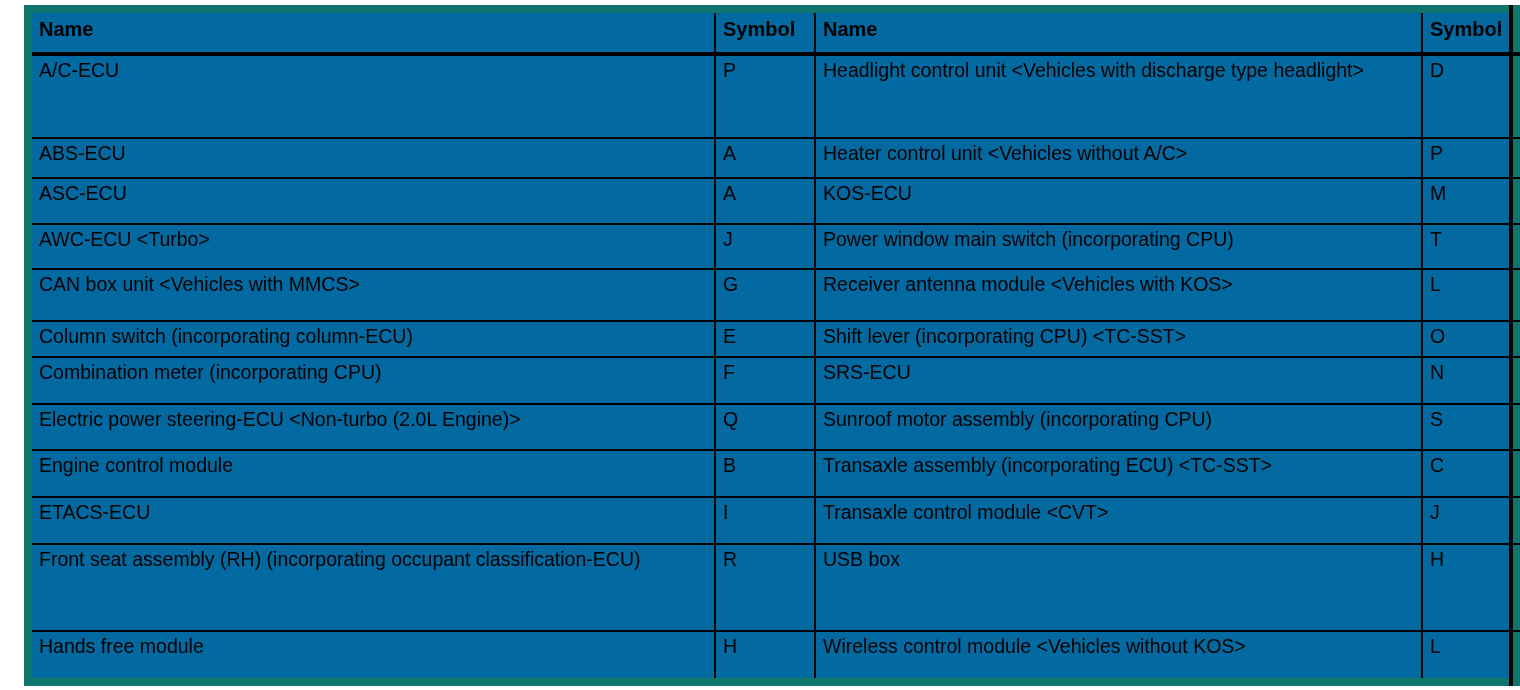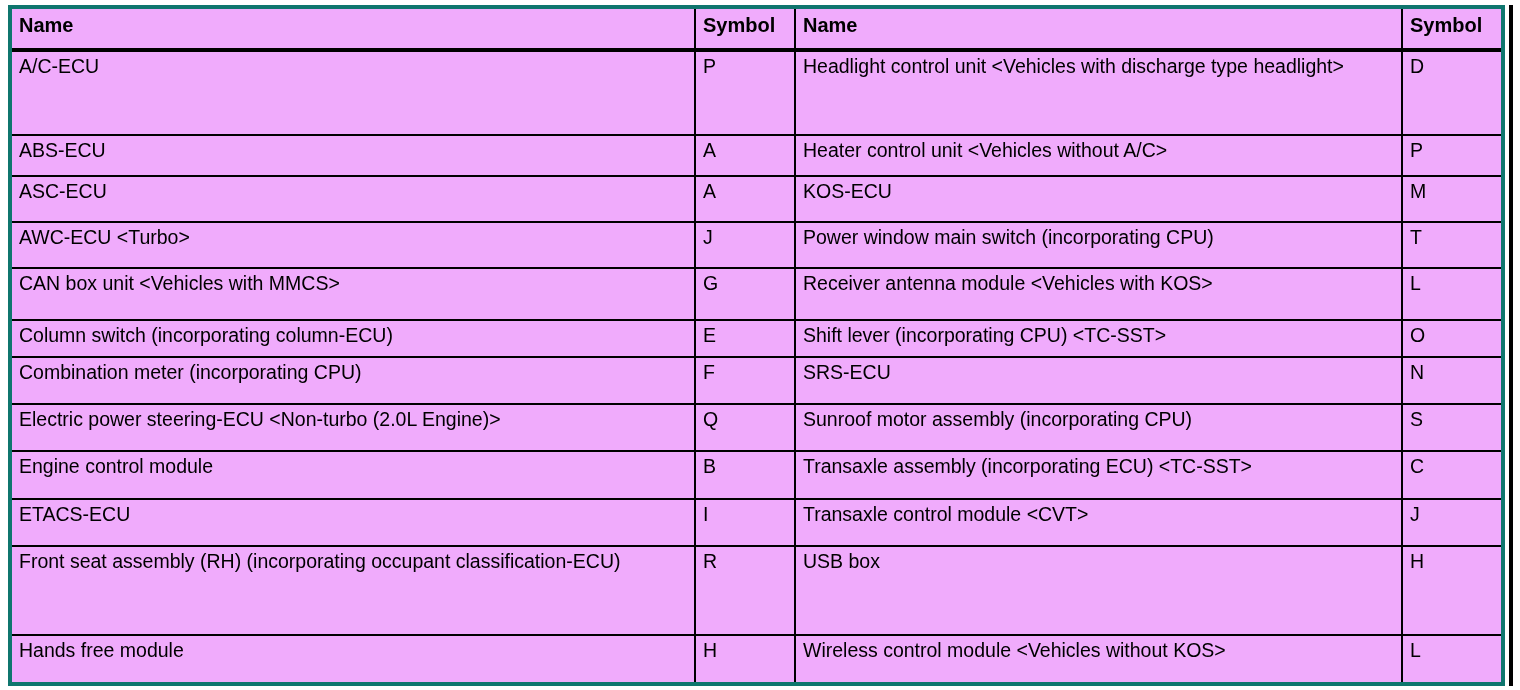--- a/index.html
+++ b/index.html
@@ -12,27 +12,27 @@
     width: 1520px;
     height: 690px;
     font-family: "Liberation Sans", sans-serif;
     color: #000000;
     overflow: hidden;
   }
 
   
   .table-frame {
     position: absolute;
-    left: 8px;
+    left: 24px;
     top: 5px;
     width: 1497px;           
     height: 681px;
-    border: 4px solid #0f766e;
+    border: 8px solid #0f766e;
     box-sizing: border-box;
-    background: #f0abfc;
+    background: #0369a1;
   }
   
   .right-rule {
     position: absolute;
     left: 1509px;
     top: 5px;
     width: 4px;
     height: 681px;
     background: #000;
   }

